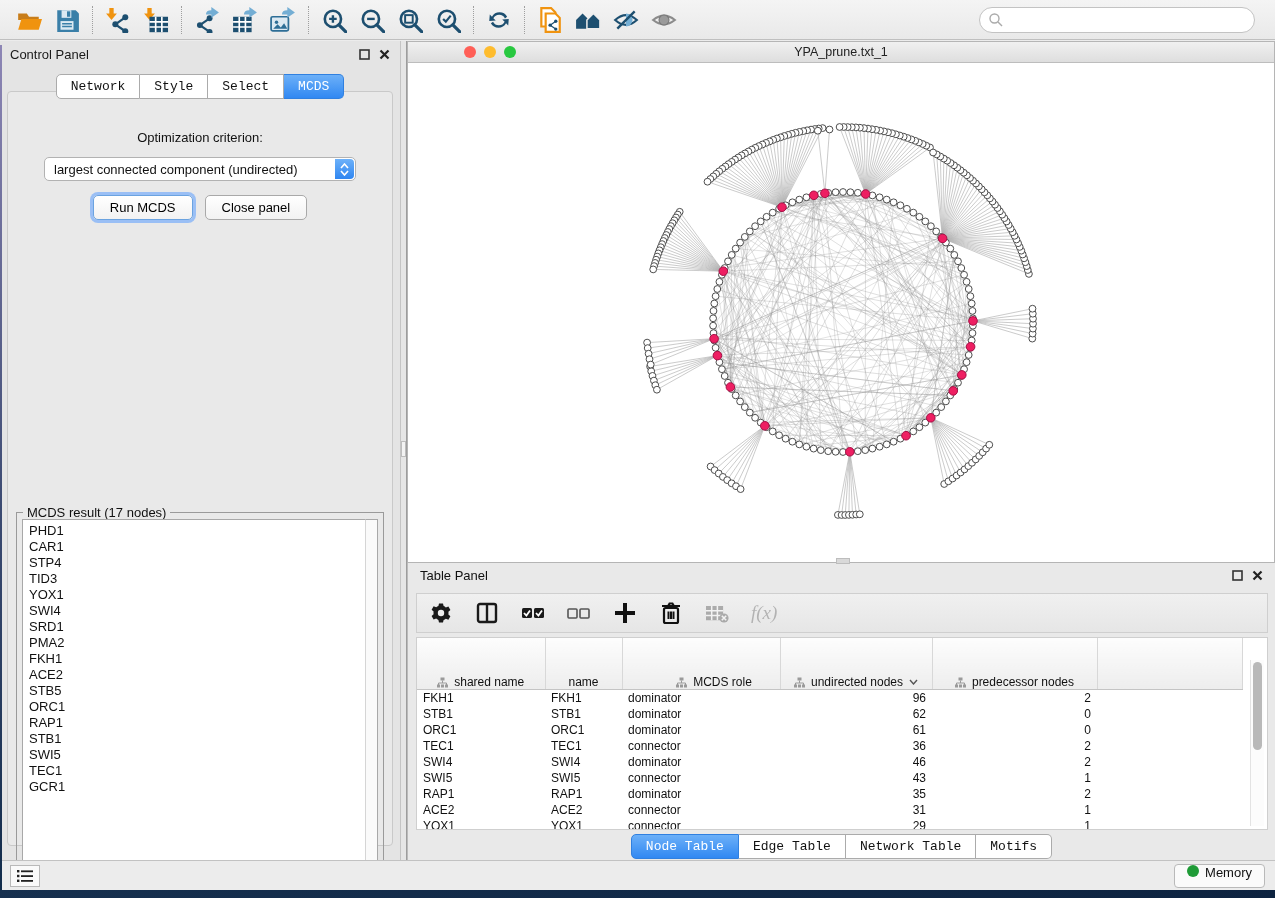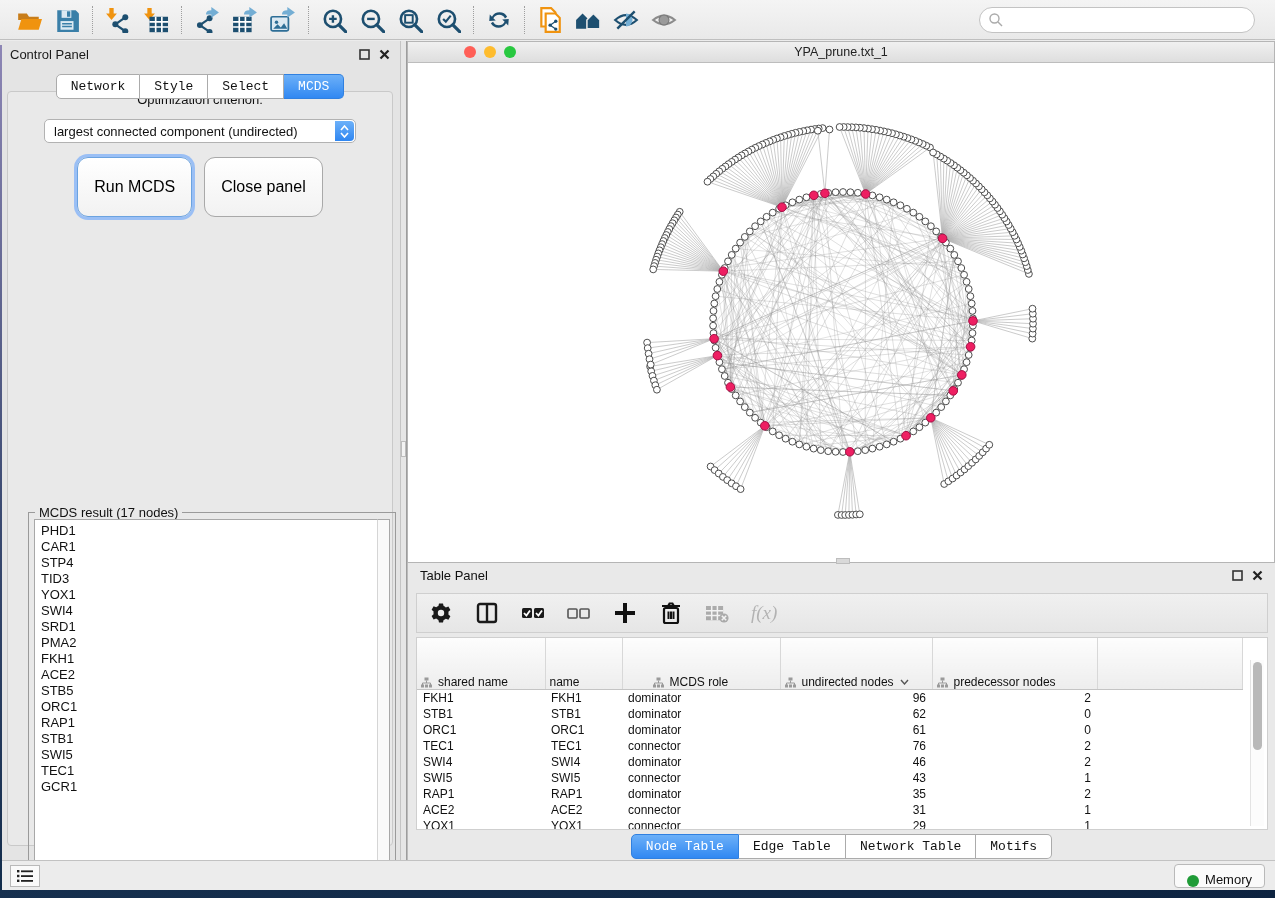--- a/index.html
+++ b/index.html
@@ -27,32 +27,32 @@
   .panel-btns { margin-left:auto; display:flex; gap:9px; align-items:center; }
   .cp-body { position:absolute; left:7px; top:50px; width:386px; height:755px;
     background:#e9e9e9; border:1px solid #c9c9c9; border-radius:4px; }
   .tabstrip { position:absolute; left:0; top:-18px; width:100%; display:flex; justify-content:center; }
   .seg { display:flex;font-family:Liberation Mono, monospace; }
   .seg .tab { padding:4px 14px; background:#fff; border:1px solid #ababab; border-left-width:0;
     font-size:13px; color:#111; cursor:default; }
   .seg .tab:first-child { border-left-width:1px; border-radius:5px 0 0 5px; }
   .seg .tab:last-child { border-radius:0 5px 5px 0; }
   .seg .tab.sel { background:linear-gradient(180deg,#6cb0f8,#3188f2); color:#fff; border-color:#3080e0; }
-  .opt-label { text-align:center; font-size:13px; }
+  .opt-label { text-align:center; margin-top:38px; font-size:13px; }
   .dropdown { margin:12px auto 0; width:312px; height:24px; background:#fff; border:1px solid #b2b2b2;
     border-radius:5px; display:flex; align-items:center; position:relative; padding-left:9px; font-size:13px; }
   .dd-cap { position:absolute; right:1px; top:1px; bottom:1px; width:19px; border-radius:0 4px 4px 0;
     background:linear-gradient(180deg,#6db1f9,#2f86f1); display:flex; flex-direction:column;
     align-items:center; justify-content:center; gap:1px; }
   .dd-cap svg { display:block; }
   .btn-row { margin-top:14px; display:flex; justify-content:center; gap:12px; }
-  .mac-btn { background:linear-gradient(180deg,#ffffff,#f2f2f2); border:1px solid #a9a9a9; border-radius:11px;
-    padding:20px 16px; font-size:16px; cursor:default; }
+  .mac-btn { background:linear-gradient(180deg,#ffffff,#f2f2f2); border:1px solid #a9a9a9; border-radius:5px;
+    padding:4px 16px; font-size:13px; cursor:default; }
   .mac-btn.focus { box-shadow:0 0 0 3px rgba(90,156,255,.55); border-color:#6ba3e0; }
-  .groupbox { position:absolute; left:20px; top:420px; width:368px; height:370px; border:1px solid #9a9a9a; }
+  .groupbox { position:absolute; left:8px; top:420px; width:368px; height:370px; border:1px solid #9a9a9a; }
   .groupbox-title { position:absolute; top:-8px; left:6px; background:#e9e9e9; padding:0 4px; font-size:13px; }
   .mcds-list { position:absolute; inset:6px 5px 5px 5px; background:#fff; border:1px solid #a8a8a8;
     font-size:13px; line-height:16.1px; padding:3px 0 0 6px; overflow:hidden; }
   .mcds-list .row { height:16px; }
   .list-scroll { position:absolute; top:6px; right:5px; bottom:5px; width:13px;
     background:#fafafa; border:1px solid #a8a8a8; border-left:1px solid #d5d5d5; }
 
   
   .vsplit { position:absolute; left:400px; top:41px; width:7px; height:819px; background:#e6e6e6;
     border-left:1px solid #c4c4c4; border-right:1px solid #9d9d9d; }
@@ -80,35 +80,35 @@
     display:flex; align-items:center; gap:22px; padding-left:12px; }
   .tpt-btn { display:flex; align-items:center; justify-content:center; cursor:default; }
   .tpt-btn.disabled { opacity:.38; }
   .fx { font-family:"Liberation Serif","DejaVu Serif",serif; font-style:italic; font-size:19px; color:#5a5a5a; }
   .tablebox { position:absolute; left:8px; top:74px; width:852px; height:193px; background:#fff;
     border:1px solid #cfcfcf; overflow:hidden; }
   table.grid { border-collapse:collapse; table-layout:fixed; width:825px; font-size:12px; }
   table.grid th { height:20px; font-weight:normal; background:linear-gradient(180deg,#fdfdfd,#ededed);
     border-bottom:1px solid #c4c4c4; border-right:1px solid #d8d8d8; padding:0 4px; white-space:nowrap;
     overflow:hidden; }
-  table.grid th .hwrap { display:flex; align-items:center; gap:6px;margin-top:37px; }
+  table.grid th .hwrap { display:flex; align-items:center; justify-content:center; gap:6px;margin-top:37px; }
   table.grid td { height:16px; padding:0 6px; white-space:nowrap; overflow:hidden; }
   td.num { text-align:right; padding-right:10px; }
   .tbl-scroll { position:absolute; right:3px; top:22px; bottom:3px; width:14px; background:#fcfcfc;
     border-left:1px solid #e3e3e3; }
   .tbl-thumb { position:absolute; left:2px; top:2px; width:9px; height:88px; background:#b9b9b9; border-radius:5px; }
   .tp-tabs { position:absolute; left:0; right:0; top:271px; display:flex; justify-content:center; }
 
   
   .statusbar { position:absolute; left:0; top:860px; width:1275px; height:30px; background:#ececec;
     border-top:1px solid #c2c2c2; }
   .list-btn { position:absolute; left:10px; top:4px; width:30px; height:22px; background:#fafafa;
     border:1px solid #b9b9b9; display:flex; align-items:center; justify-content:center; }
   .memory-btn { position:absolute; right:10px; top:3px; height:24px; background:#fafafa;
-    border:1px solid #b9b9b9; border-radius:4px; display:flex; align-items:flex-end; gap:6px;
+    border:1px solid #b9b9b9; border-radius:4px; display:flex; align-items:flex-start; gap:6px;
     padding:0 12px; font-size:13px; }
   .memdot { width:12px; height:12px; border-radius:50%; background:#1f9b37; }
 </style>
 </head>
 <body>
 
 <div class="app">
 
   <div class="toolbar">
     <div id="tb-icons" style="display:flex;align-items:center;">
@@ -1253,21 +1253,21 @@
               <td>ORC1</td>
               <td>dominator</td>
               <td class="num">61</td>
               <td class="num">0</td>
               <td></td>
             </tr>
             <tr>
               <td>TEC1</td>
               <td>TEC1</td>
               <td>connector</td>
-              <td class="num">76</td>
+              <td class="num">36</td>
               <td class="num">2</td>
               <td></td>
             </tr>
             <tr>
               <td>SWI4</td>
               <td>SWI4</td>
               <td>dominator</td>
               <td class="num">46</td>
               <td class="num">2</td>
               <td></td>

